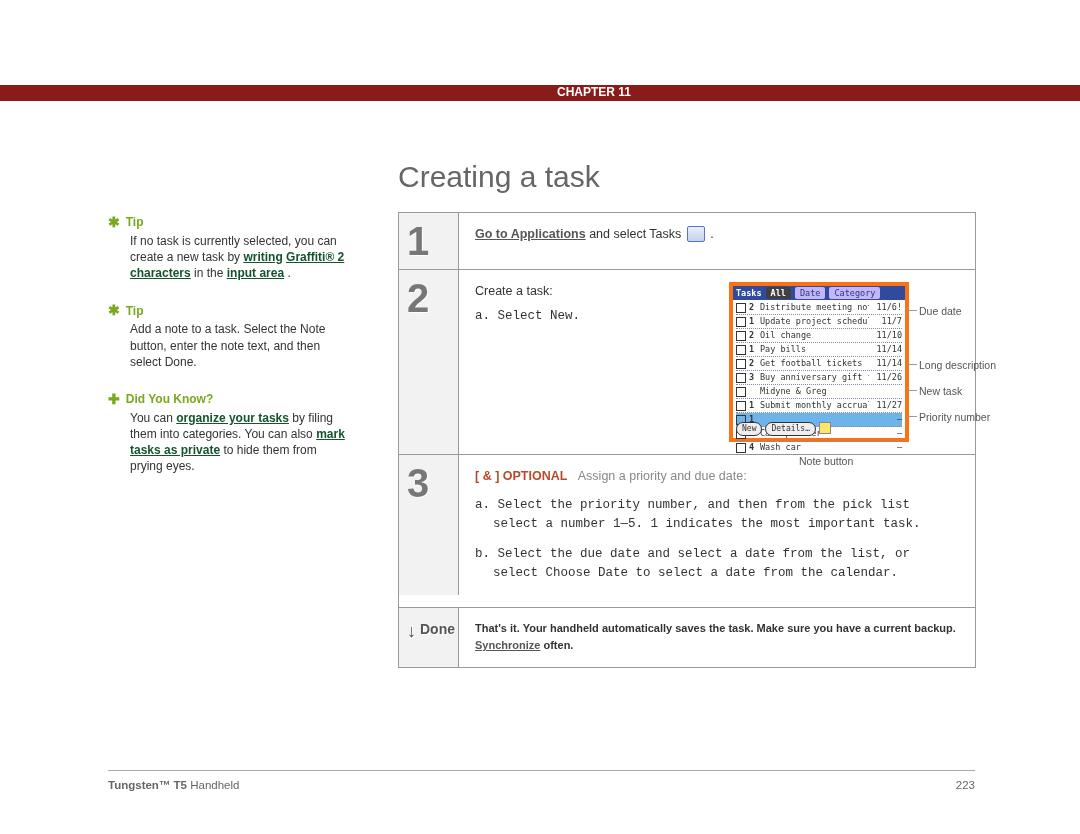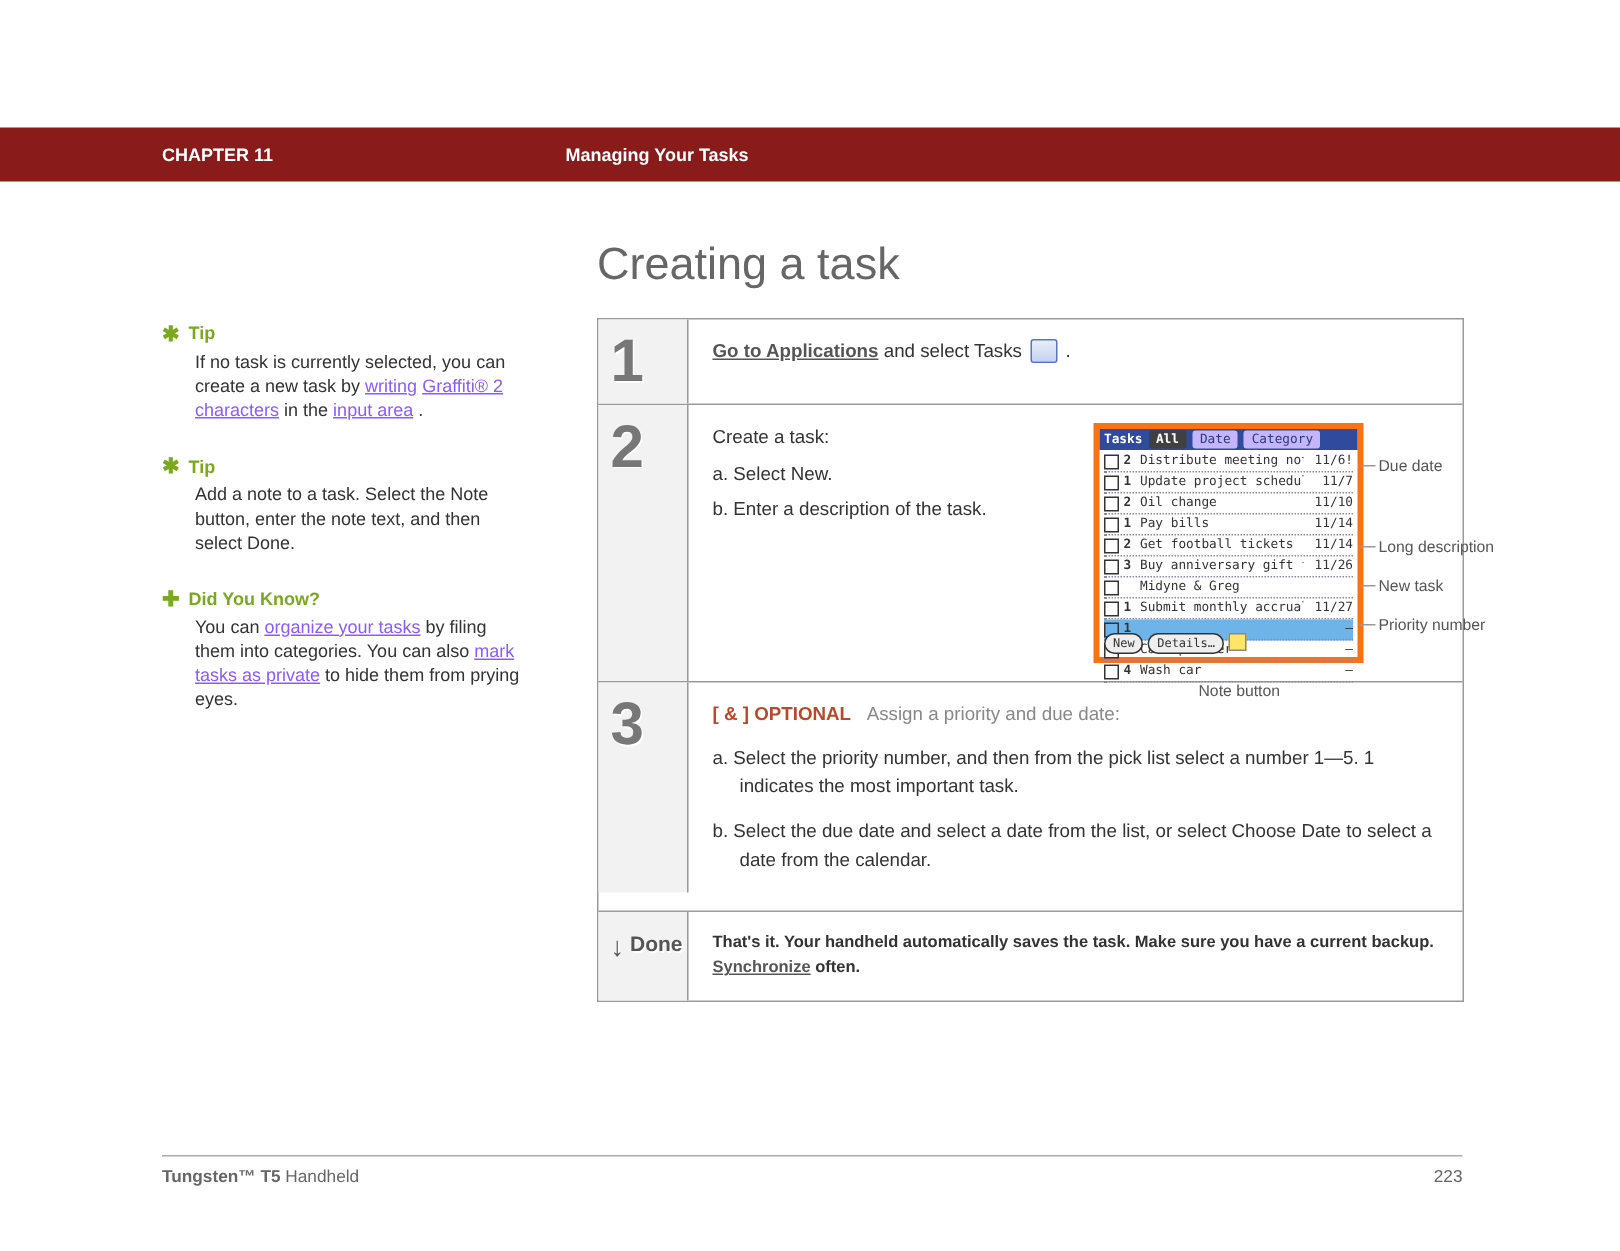--- a/index.html
+++ b/index.html
@@ -8,27 +8,28 @@
     font-family: "Helvetica Neue", Arial, sans-serif;
     background: #fff;
     width: 1080px;
     height: 834px;
     position: relative;
     color: #333;
   }
   .page-header-bar {
     position: absolute;
     top: 85px; left: 0;
-    width: 1080px; height: 36px;
+    width: 1080px; height: 16px;
     background: #8a1b1b;
     display: flex;
     align-items: center;
     color: #fff;
     font-size: 12px;
     font-weight: bold;
+    flex-direction: column;
   }
   .page-header-chapter { margin-left: 108px; }
   .page-header-title { margin-left: 195px; }
   .page-title {
     position: absolute;
     top: 160px; left: 398px;
     font-size: 30px;
     color: #666;
     font-weight: 300;
   }
@@ -44,21 +45,21 @@
   .side-head {
     color: #7aa81f;
     font-weight: bold;
     font-size: 12px;
     display: flex;
     align-items: center;
     gap: 6px;
   }
   .side-head .glyph { font-size: 14px; }
   .side-body { margin-left: 22px; margin-top: 1px;}
-  .olive-link { color: #8b5cf6; font-weight: normal; text-decoration: underline; }
+  .olive-link { color: #14532d; font-weight: bold; text-decoration: underline; }
   .main-steps {
     position: absolute;
     top: 212px; left: 398px;
     width: 576px;
     border: 1px solid #9a9a9a;
   }
   .step-row { display: flex; border-top: 1px solid #9a9a9a; }
   .step-row:first-child { border-top: none; }
   .step-num-cell {
     width: 60px; min-width:60px;
@@ -75,21 +76,21 @@
   }
   .step-num-cell.done-cell { font-size: 14px; color:#555; display:flex; align-items:flex-start; gap:4px; padding-top:14px;}
   .step-body {
     flex: 1;
     padding: 12px 16px;
     font-size: 12.5px;
     line-height: 1.5;
   }
   .step-body .grey-link { color:#555; font-weight:bold; text-decoration:underline;}
   .ol { margin: 6px 0 0 0; padding: 0; list-style: none; }
-  .ol li { margin: 4px 0; padding-left: 18px; text-indent:-18px;}
+  .ol li { margin: 4px 0; padding-left: 18px; text-indent:-18px;font-family:Liberation Mono, monospace;}
   .sub-ol { margin-top:10px;}
   .sub-ol li { margin-bottom:12px;}
   .step2-wrap { display:flex; gap:14px;}
   .step2-text { width: 240px;}
   .device-col { flex:1; position:relative;}
   .device-screen {
     width:180px; height:160px;
     border:4px solid #f97316;
     background:#fff;
     font-family: "Lucida Console", monospace;
@@ -193,21 +194,20 @@
     </div>
   </div>
 
   <div class="step-row">
     <div class="step-num-cell bigpad">2</div>
     <div class="step-body step2-wrap">
        <div class="step2-text">
          <div>Create a task:</div>
          <ul class="ol">
            <li>a.  Select New.</li>
-           <li>b.  Enter a description of the task.</li>
          </ul>
        </div>
        <div class="device-col">
          <div class="device-screen" style="position:relative;">
            <div class="ds-header">
              <span>Tasks</span>
              <span class="ds-tab sel">All</span>
              <span class="ds-tab">Date</span>
              <span class="ds-tab">Category</span>
            </div>

